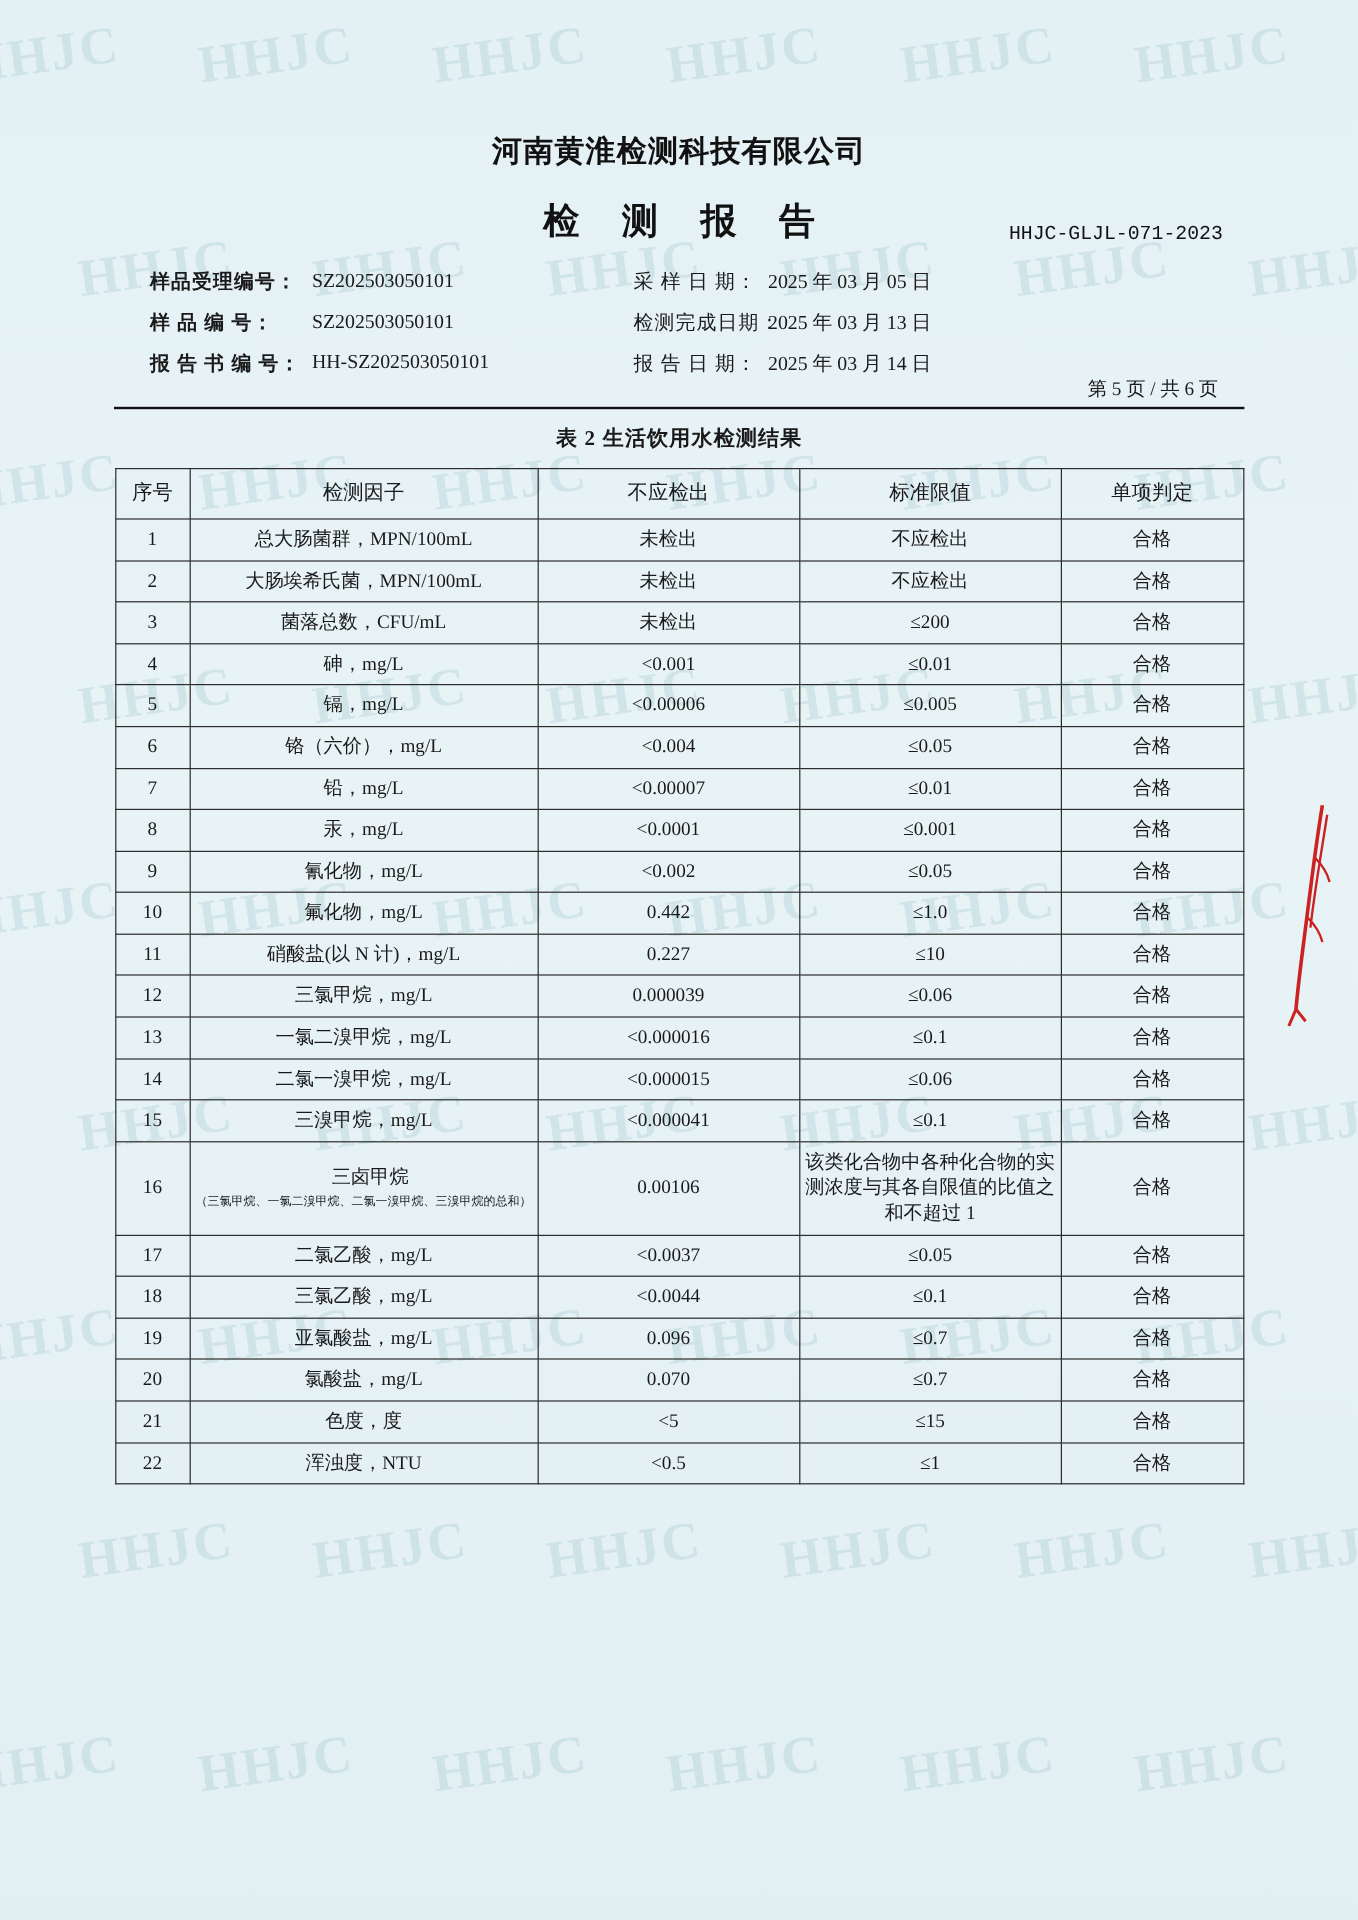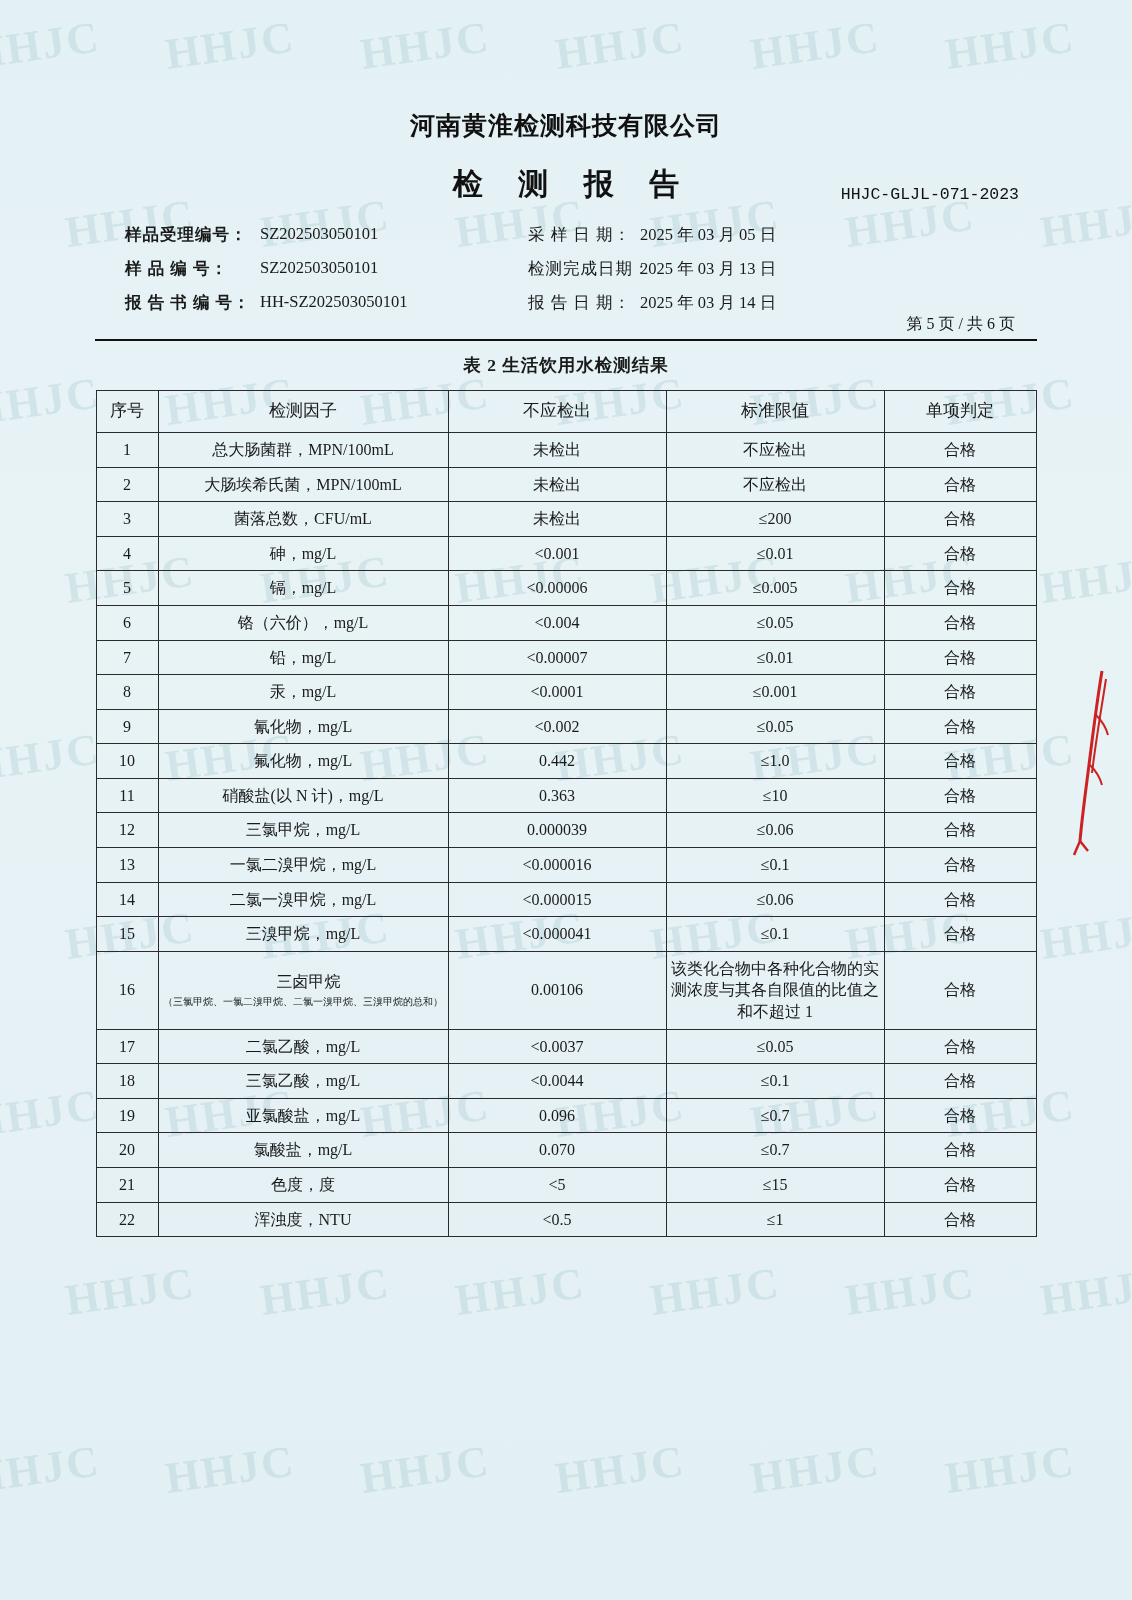--- a/index.html
+++ b/index.html
@@ -353,21 +353,21 @@
           <tr>
             <td>10</td>
             <td>氟化物，mg/L</td>
             <td>0.442</td>
             <td>≤1.0</td>
             <td>合格</td>
           </tr>
           <tr>
             <td>11</td>
             <td>硝酸盐(以 N 计)，mg/L</td>
-            <td>0.363</td>
+            <td>0.227</td>
             <td>≤10</td>
             <td>合格</td>
           </tr>
           <tr>
             <td>12</td>
             <td>三氯甲烷，mg/L</td>
             <td>0.000039</td>
             <td>≤0.06</td>
             <td>合格</td>
           </tr>

